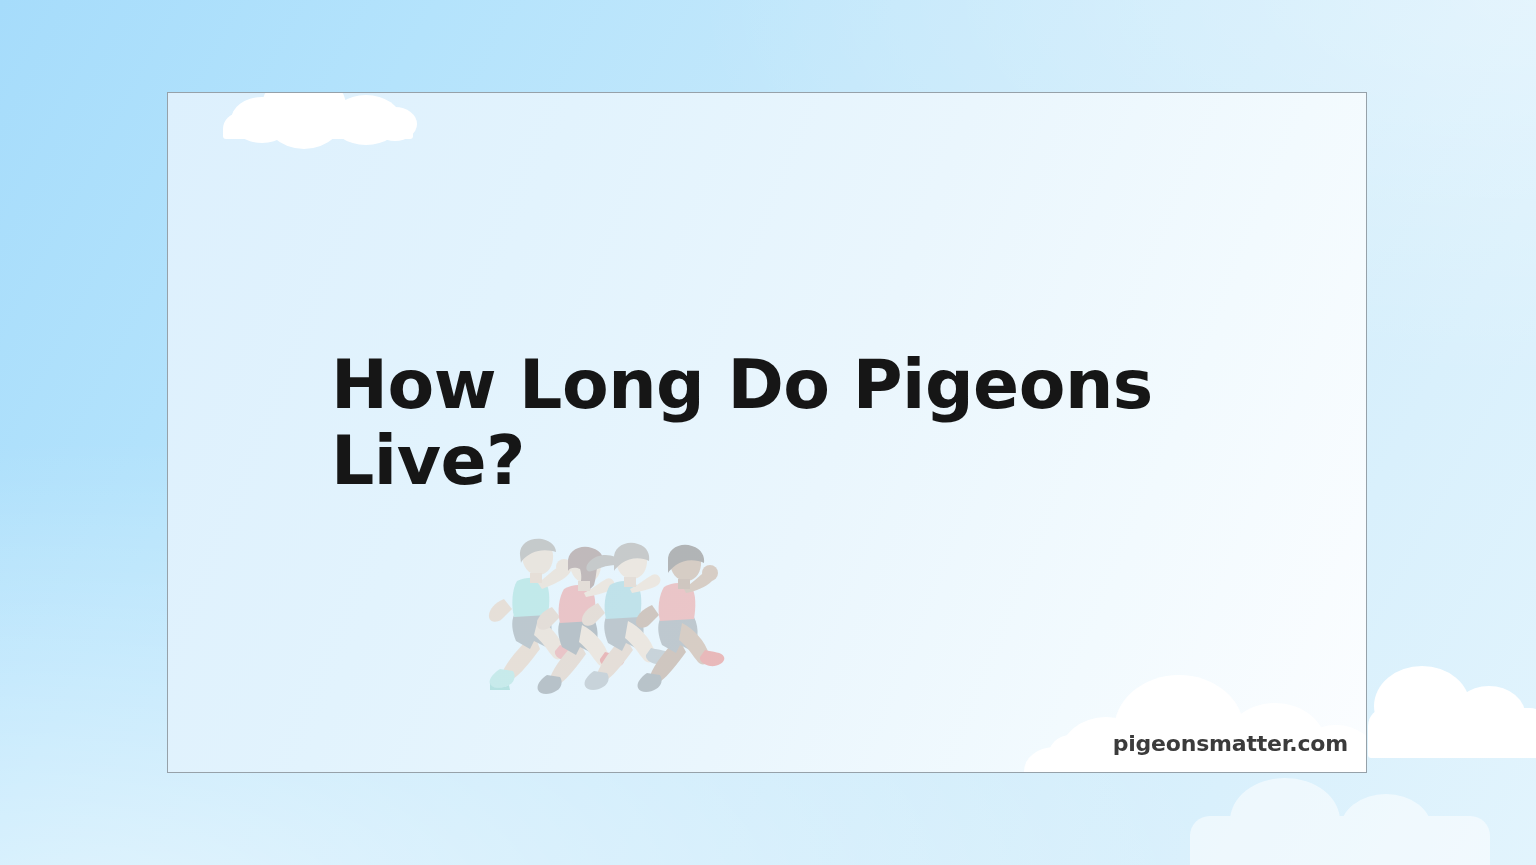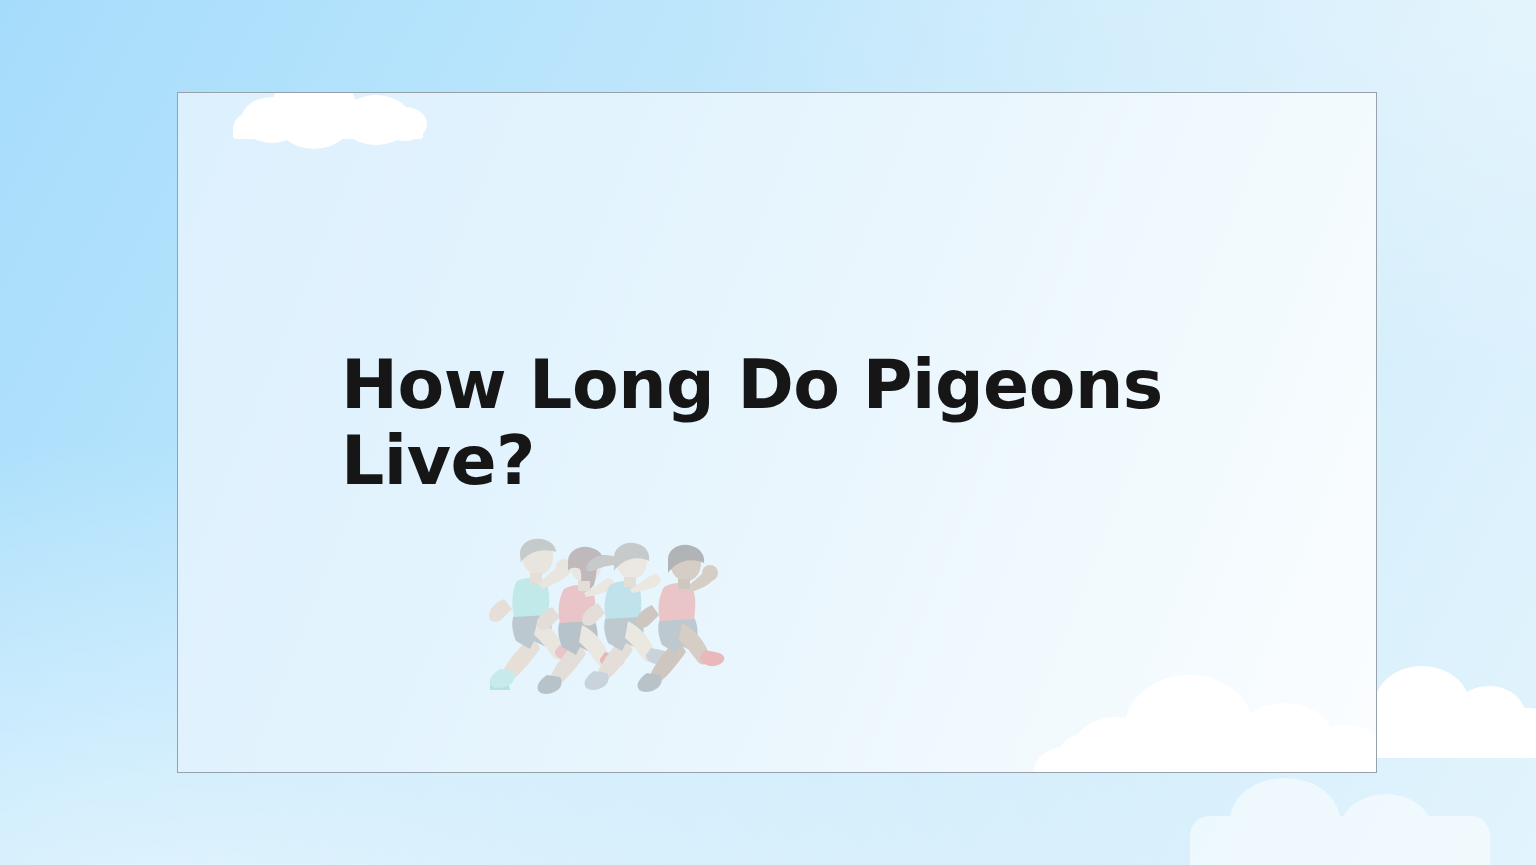--- a/index.html
+++ b/index.html
@@ -52,21 +52,20 @@
     border: 1.5px solid #96a1a9;
     background:
       linear-gradient(112deg,
         #ddf0fd 0%,
         #e2f3fd 28%,
         #eaf6fd 55%,
         #f2fafe 78%,
         #fbfdff 100%);
     overflow: hidden;
     z-index: 3;
-    margin-left: 10px;
   }
 
   
   .cloud {
     position: absolute;
     pointer-events: none;
   }
   .cloud .puff {
     position: absolute;
     background: #ffffff;
@@ -194,20 +193,21 @@
       <div class="puff p1"></div>
       <div class="puff p2"></div>
       <div class="puff p3"></div>
       <div class="puff p4"></div>
       <div class="puff p5"></div>
     </div>
 
     <h1 id="headline">How Long Do Pigeons
 Live?</h1>
 
+    <div id="watermark">pigeonsmatter.com</div>
 
     <div class="ground-line"></div>
   </div>
 
   <div id="runners">
     <svg viewBox="0 0 260 160" xmlns="http://www.w3.org/2000/svg">
 
       <g>
 
         <path d="M28 62 C18 66 12 74 13 80 C14 86 22 86 26 82 L36 72 Z" fill="#e8b894"></path>

